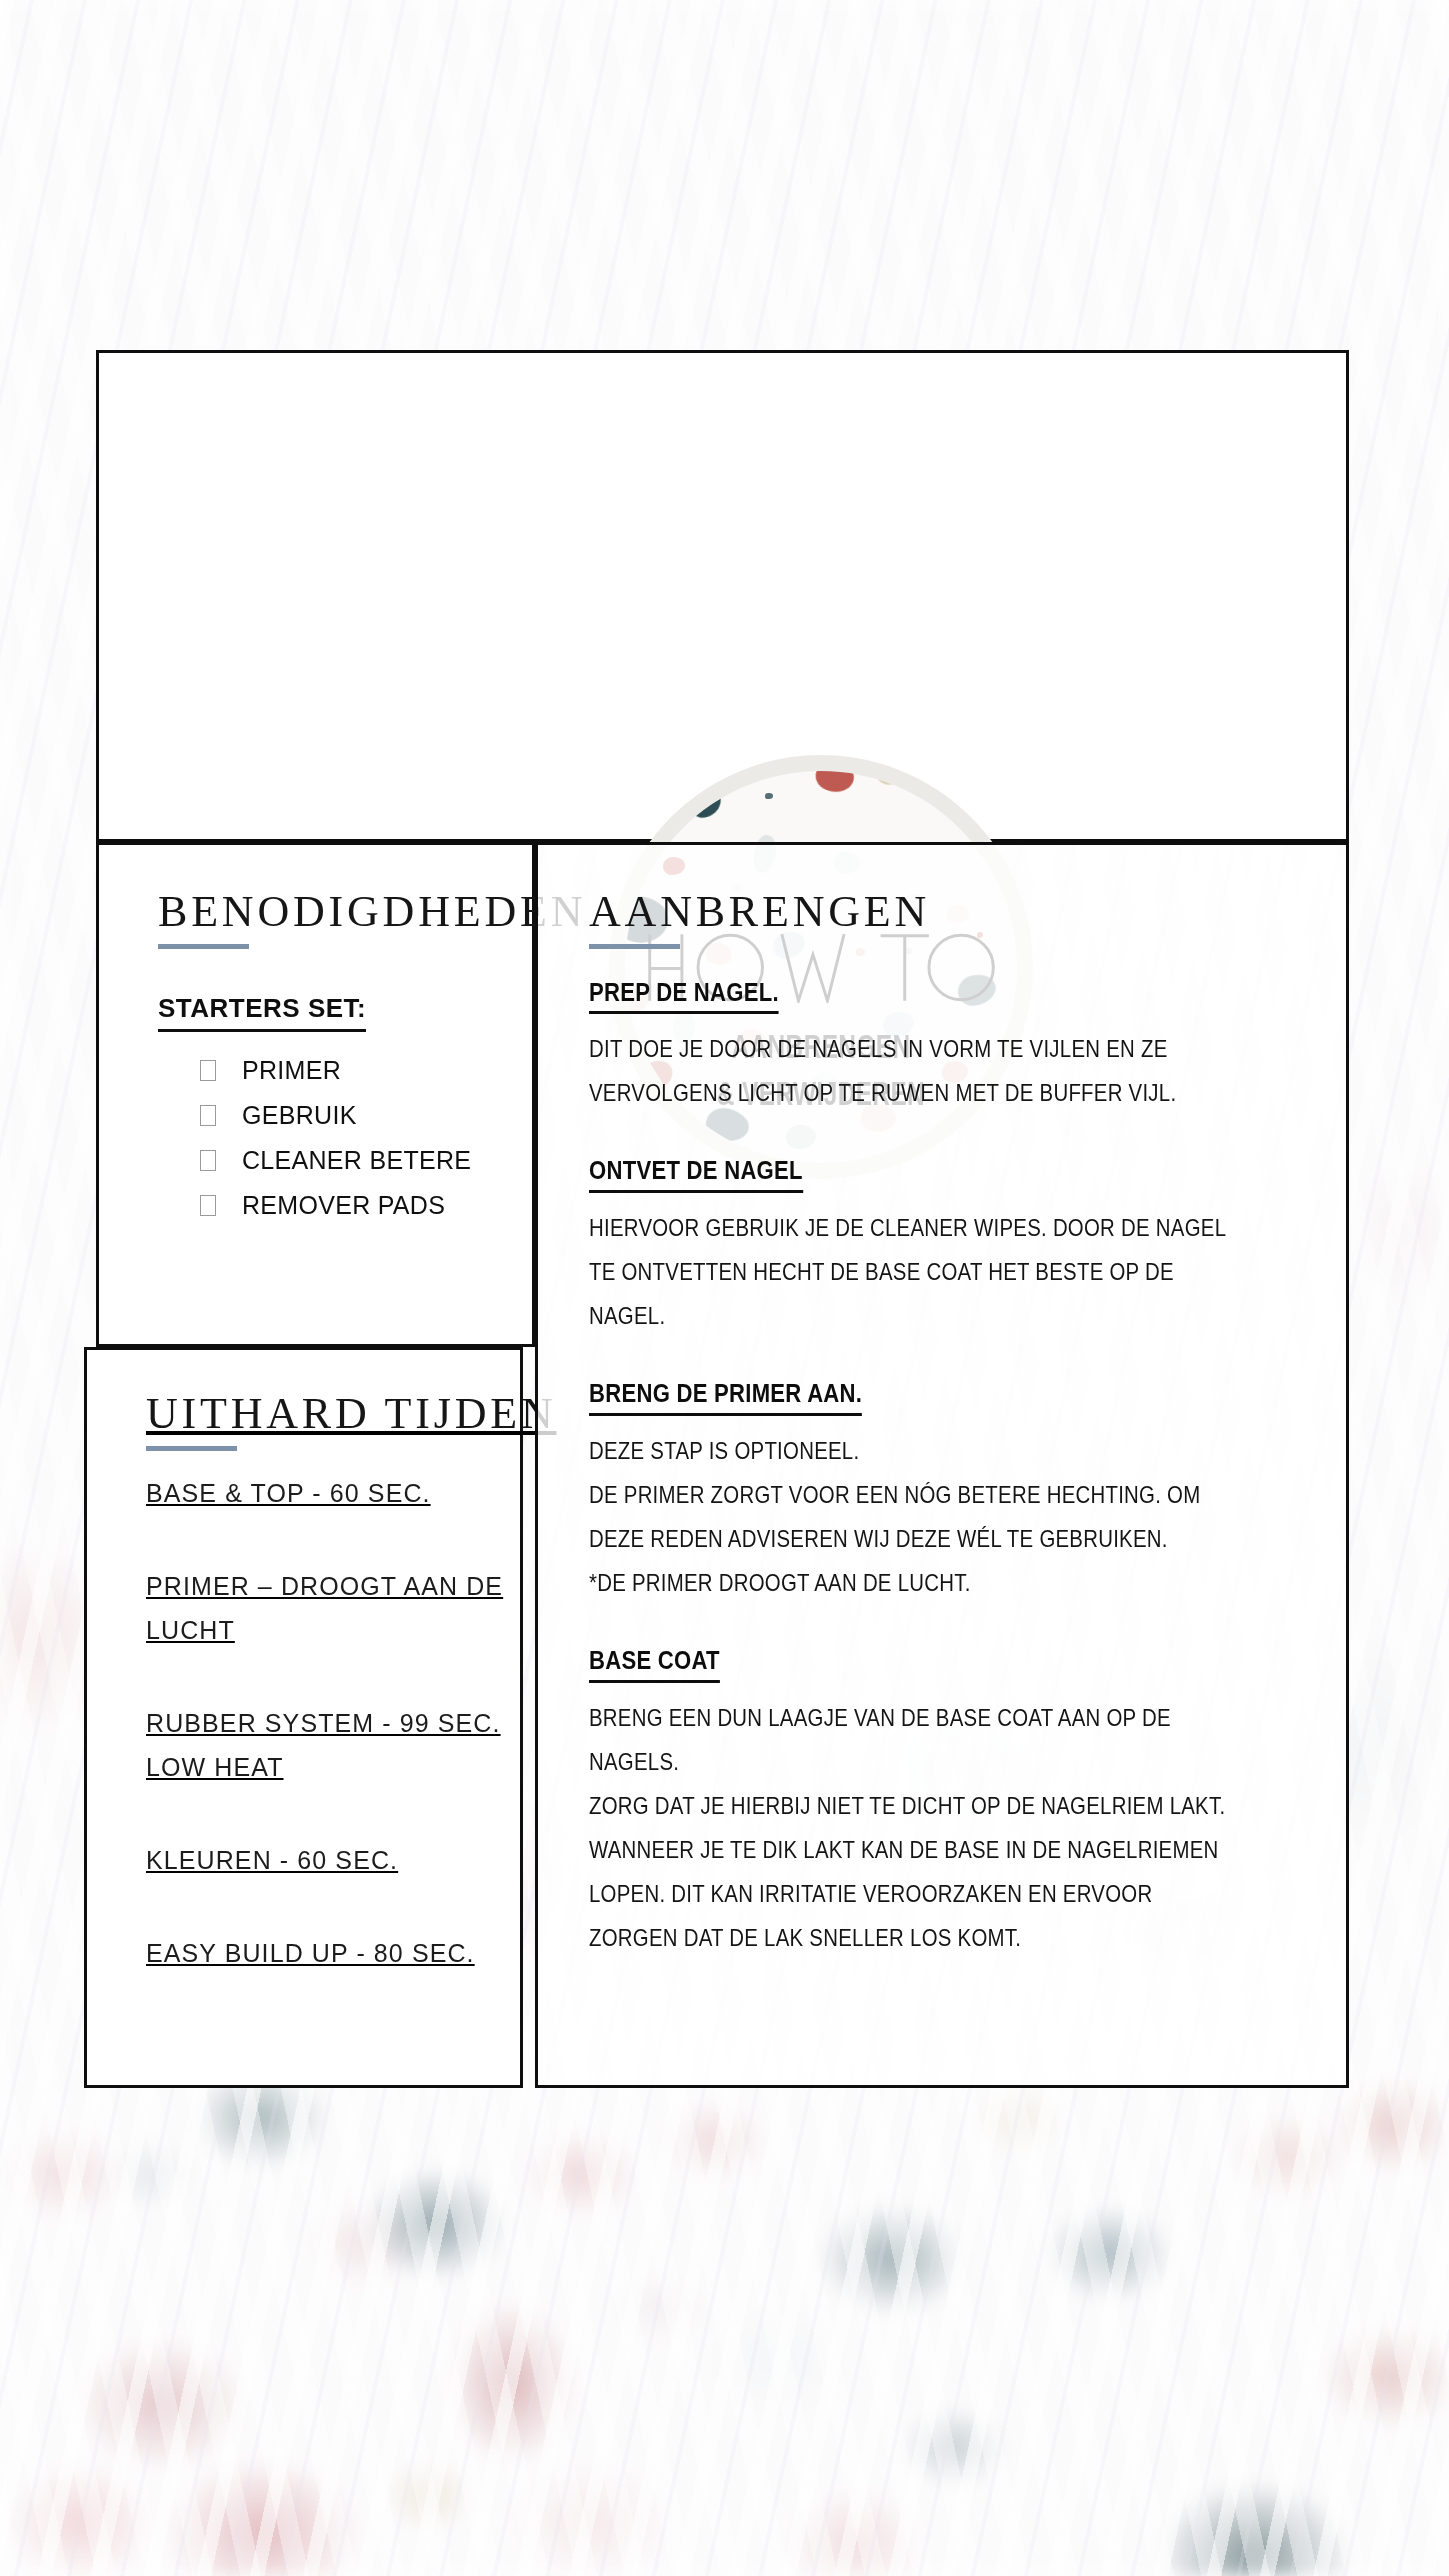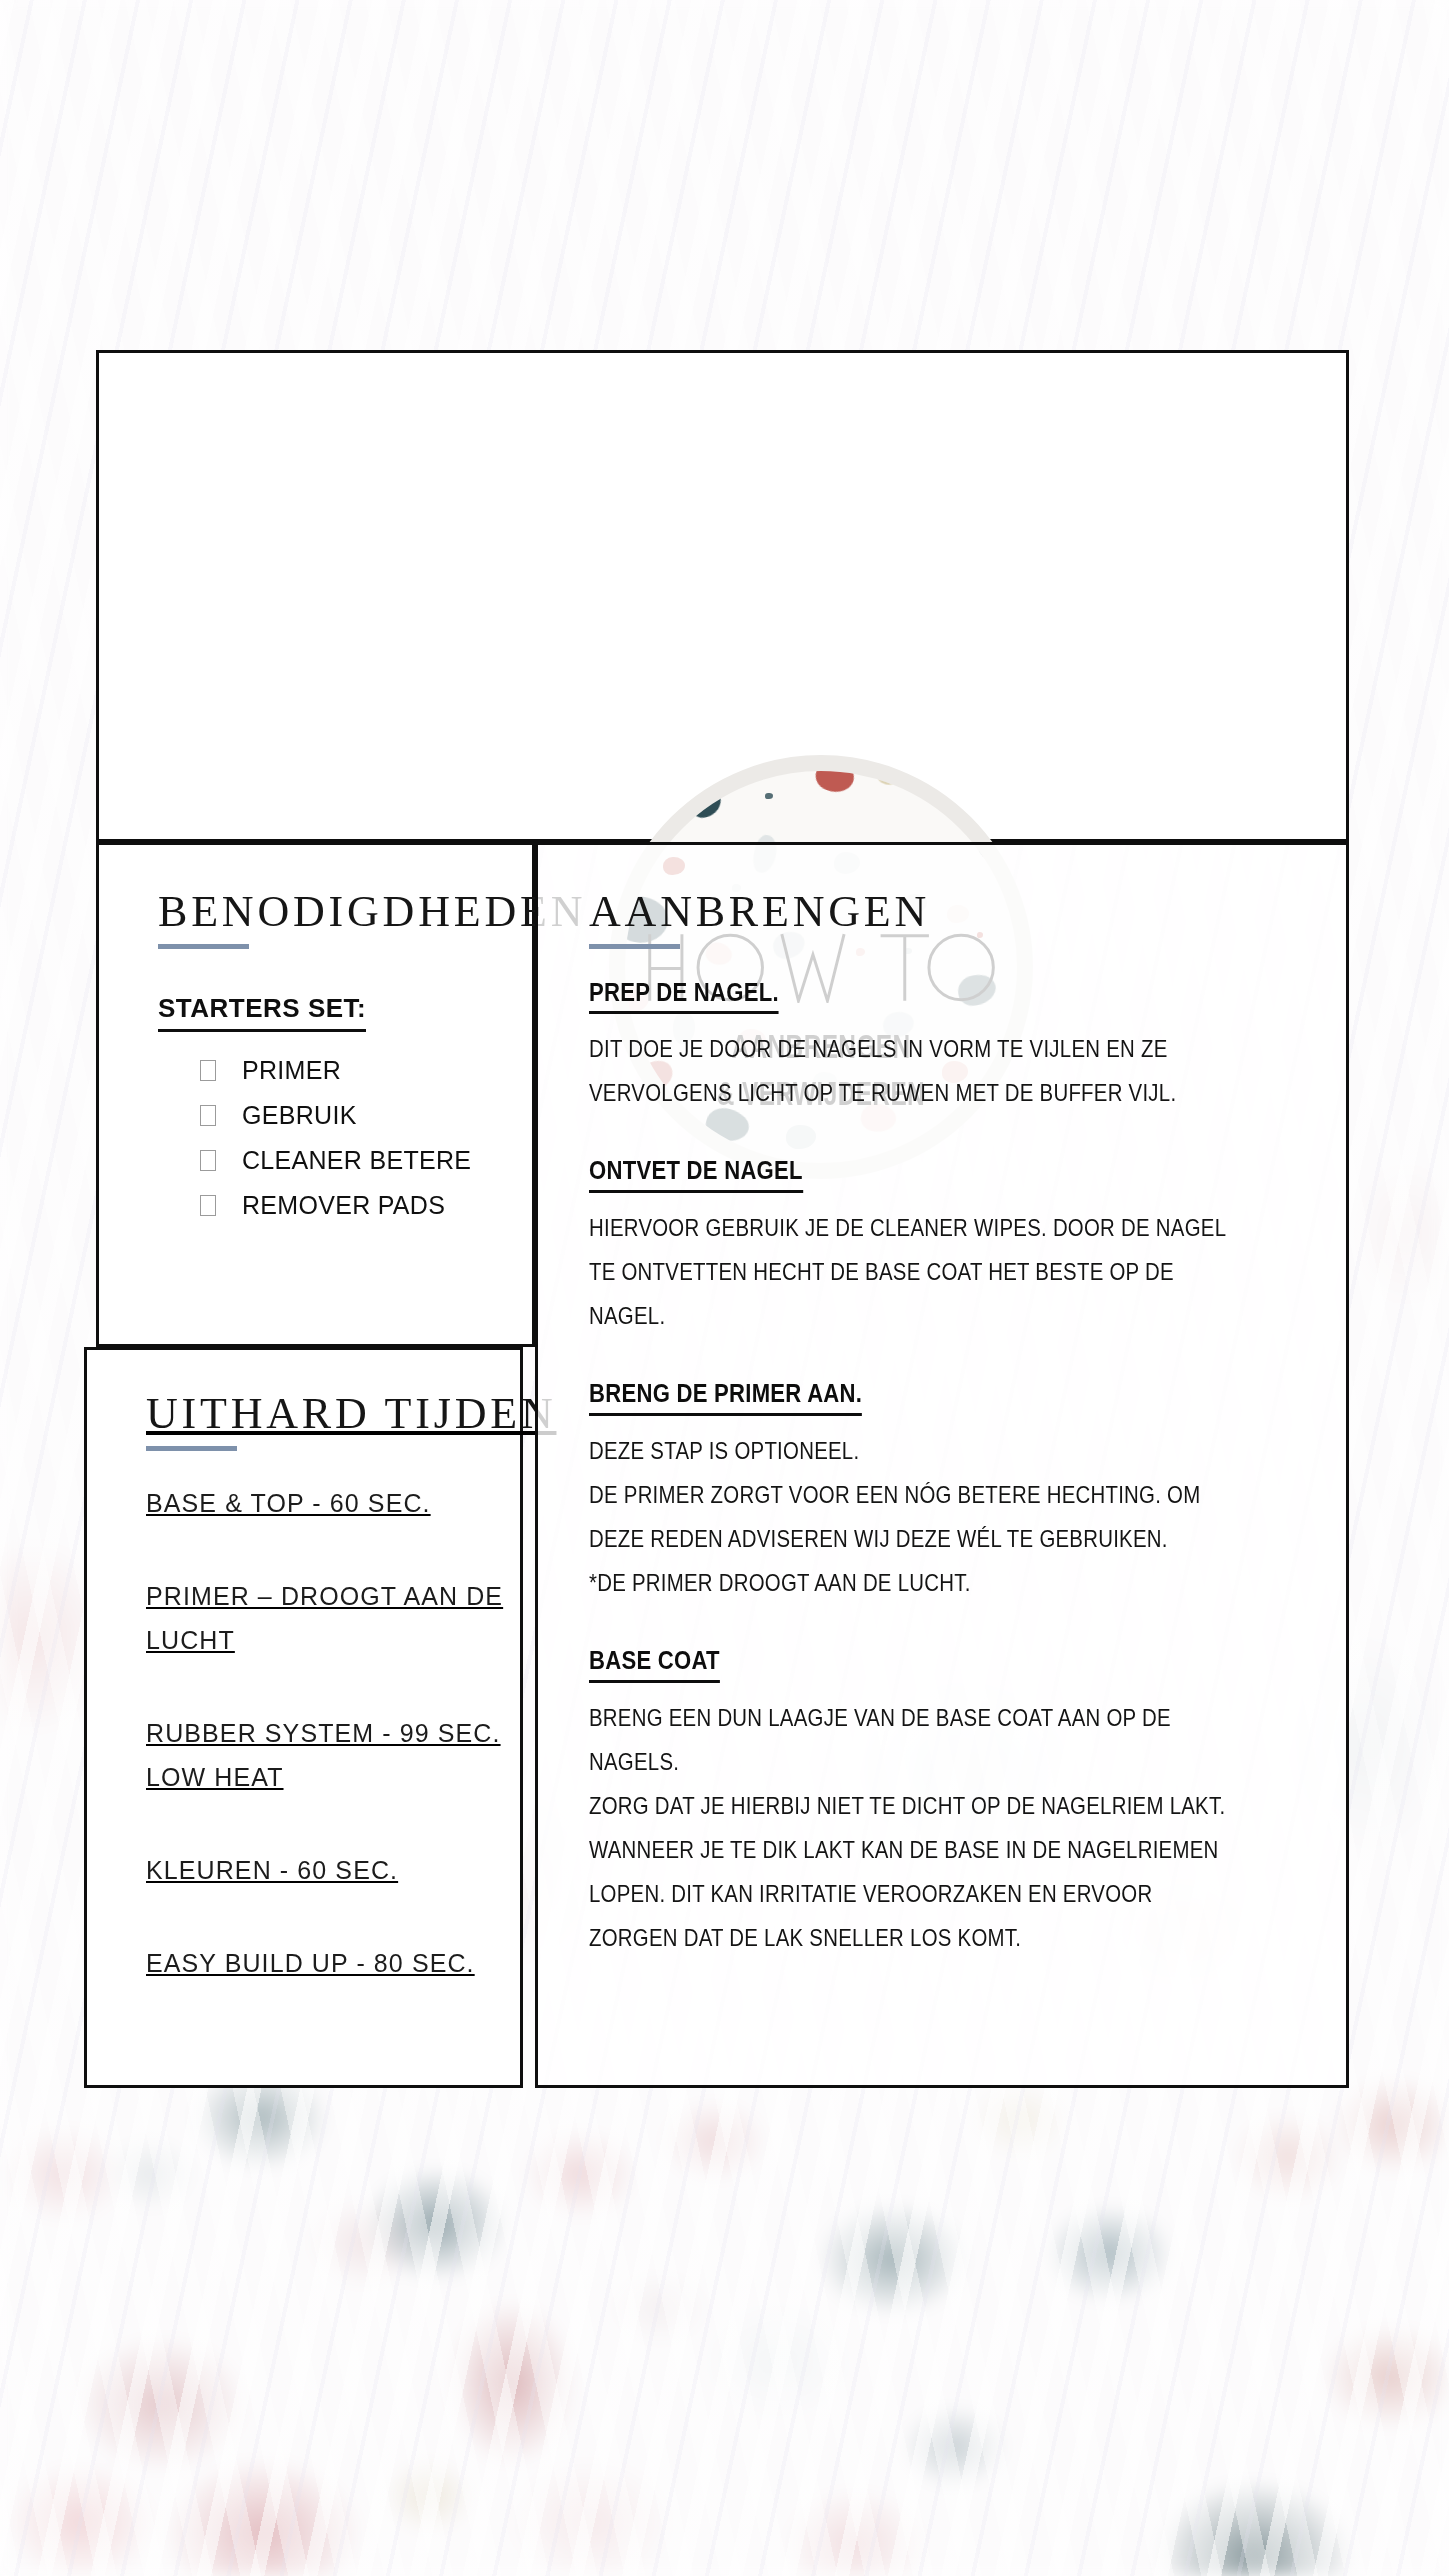--- a/index.html
+++ b/index.html
@@ -63,21 +63,21 @@
   }
   #checklist{margin-top:16px;}
   .check-row{display:flex;align-items:center;height:45px;}
   .checkbox{
     display:inline-block;width:14px;height:19.3px;margin:0 26px 0 42px;
     border:1.6px solid #9b9b9b;background:transparent;flex:0 0 auto;
   }
   .check-label{font-size:25px;color:#101010;letter-spacing:0.3px;}
   
   #box-curing .inner{padding:44px 16px 0 59px;}
-  #curing-list{margin-top:30px;}
+  #curing-list{margin-top:20px;}
   .curing-item{
     font-size:25px;color:#1c1c1c;letter-spacing:1.1px;line-height:44px;
     margin-bottom:49px;white-space:pre-line;
   }
   
   #box-apply .inner{padding:47px 21.5px 0 51px;}
   #steps{margin-top:28px;width:912px;transform:scaleX(0.85);transform-origin:0 0;}
   .step{margin-bottom:40px;}
   .step-title{
     display:inline-block;font-size:26px;font-weight:700;color:#0d0d0d;

